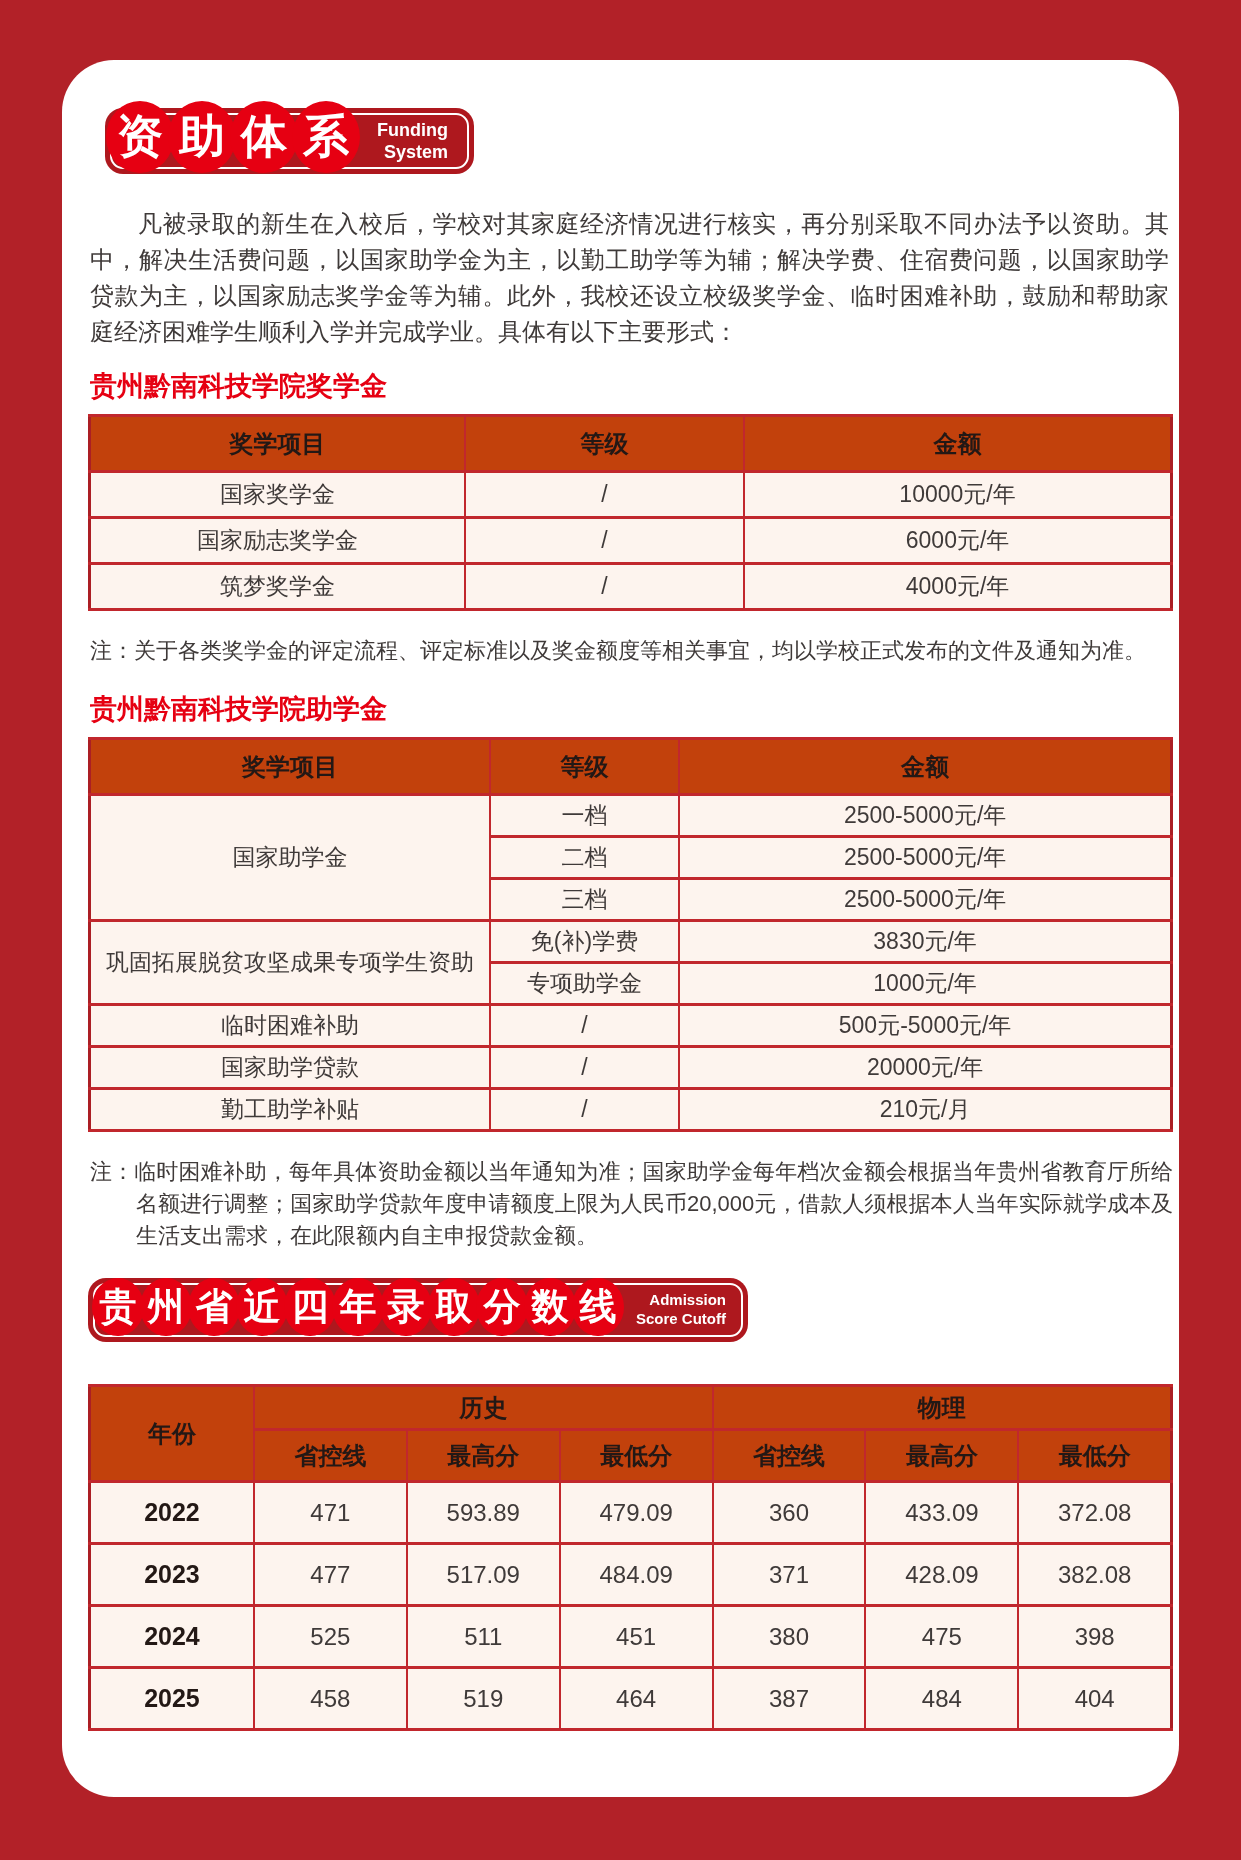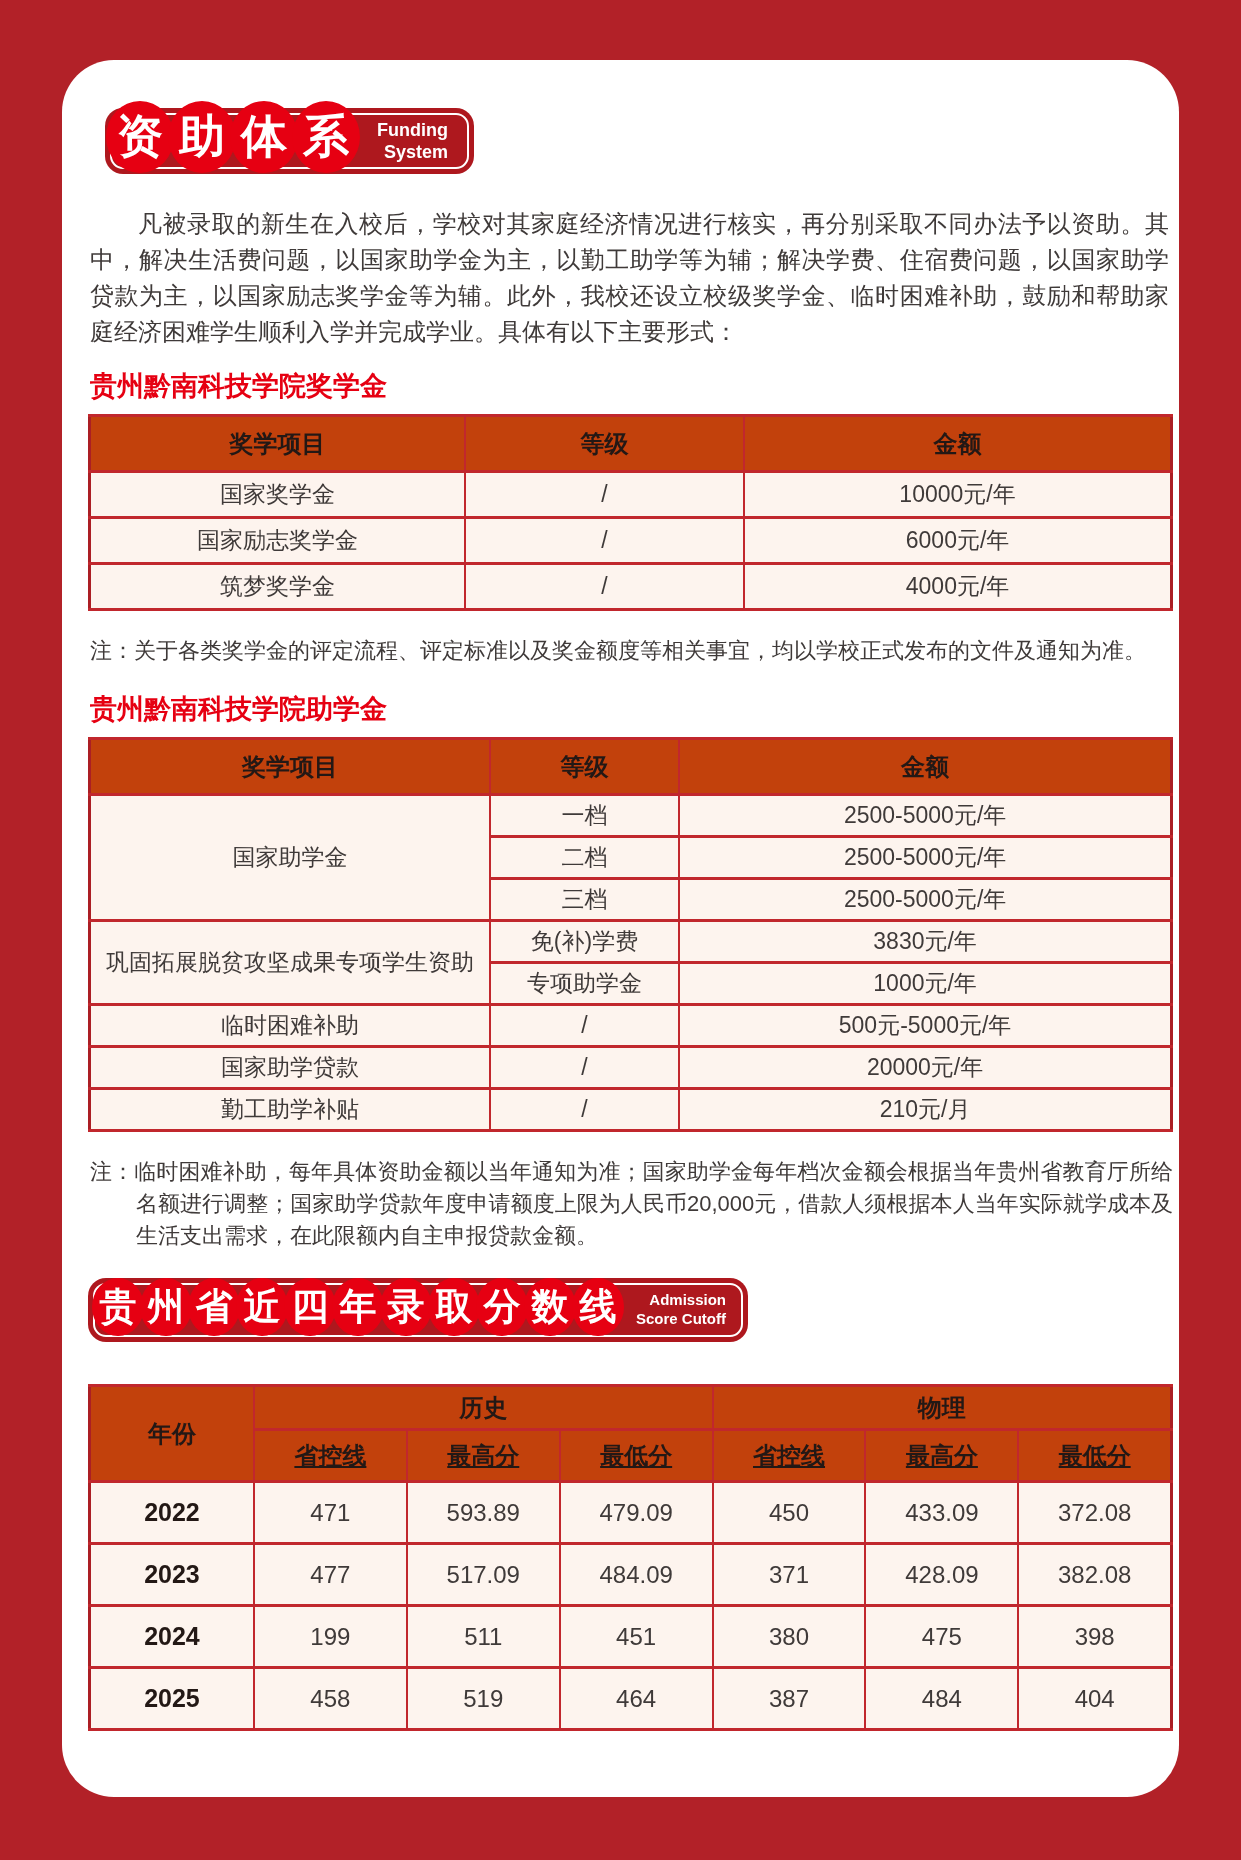--- a/index.html
+++ b/index.html
@@ -94,21 +94,21 @@
     background:#c2410c; color:#231815;
     font-size:24px; font-weight:bold; height:56px;
   }
   tbody td {
     background:#fdf4ee; font-size:23px; color:#3f3a39;
     height:46px;
   }
   .aid-table tbody td { height:42px; }
   .score-table { margin-top:42px; }
   .score-table thead .group-row th { height:44px; }
-  .score-table thead .sub-row th { height:52px;text-decoration:underline; }
+  .score-table thead .sub-row th { height:52px; }
   .score-table tbody td { height:62px; font-size:24px; }
   .score-table tbody td.year-cell { font-weight:bold; color:#231815; font-size:25px; }
 </style>
 </head>
 <body>
 
 <div class="card">
 
   
   <div class="badge funding-badge">
@@ -275,36 +275,36 @@
         <th>最高分</th>
         <th>最低分</th>
       </tr>
     </thead>
     <tbody>
       <tr>
         <td class="year-cell">2022</td>
         <td>471</td>
         <td>593.89</td>
         <td>479.09</td>
-        <td>450</td>
+        <td>360</td>
         <td>433.09</td>
         <td>372.08</td>
       </tr>
       <tr>
         <td class="year-cell">2023</td>
         <td>477</td>
         <td>517.09</td>
         <td>484.09</td>
         <td>371</td>
         <td>428.09</td>
         <td>382.08</td>
       </tr>
       <tr>
         <td class="year-cell">2024</td>
-        <td>199</td>
+        <td>525</td>
         <td>511</td>
         <td>451</td>
         <td>380</td>
         <td>475</td>
         <td>398</td>
       </tr>
       <tr>
         <td class="year-cell">2025</td>
         <td>458</td>
         <td>519</td>

